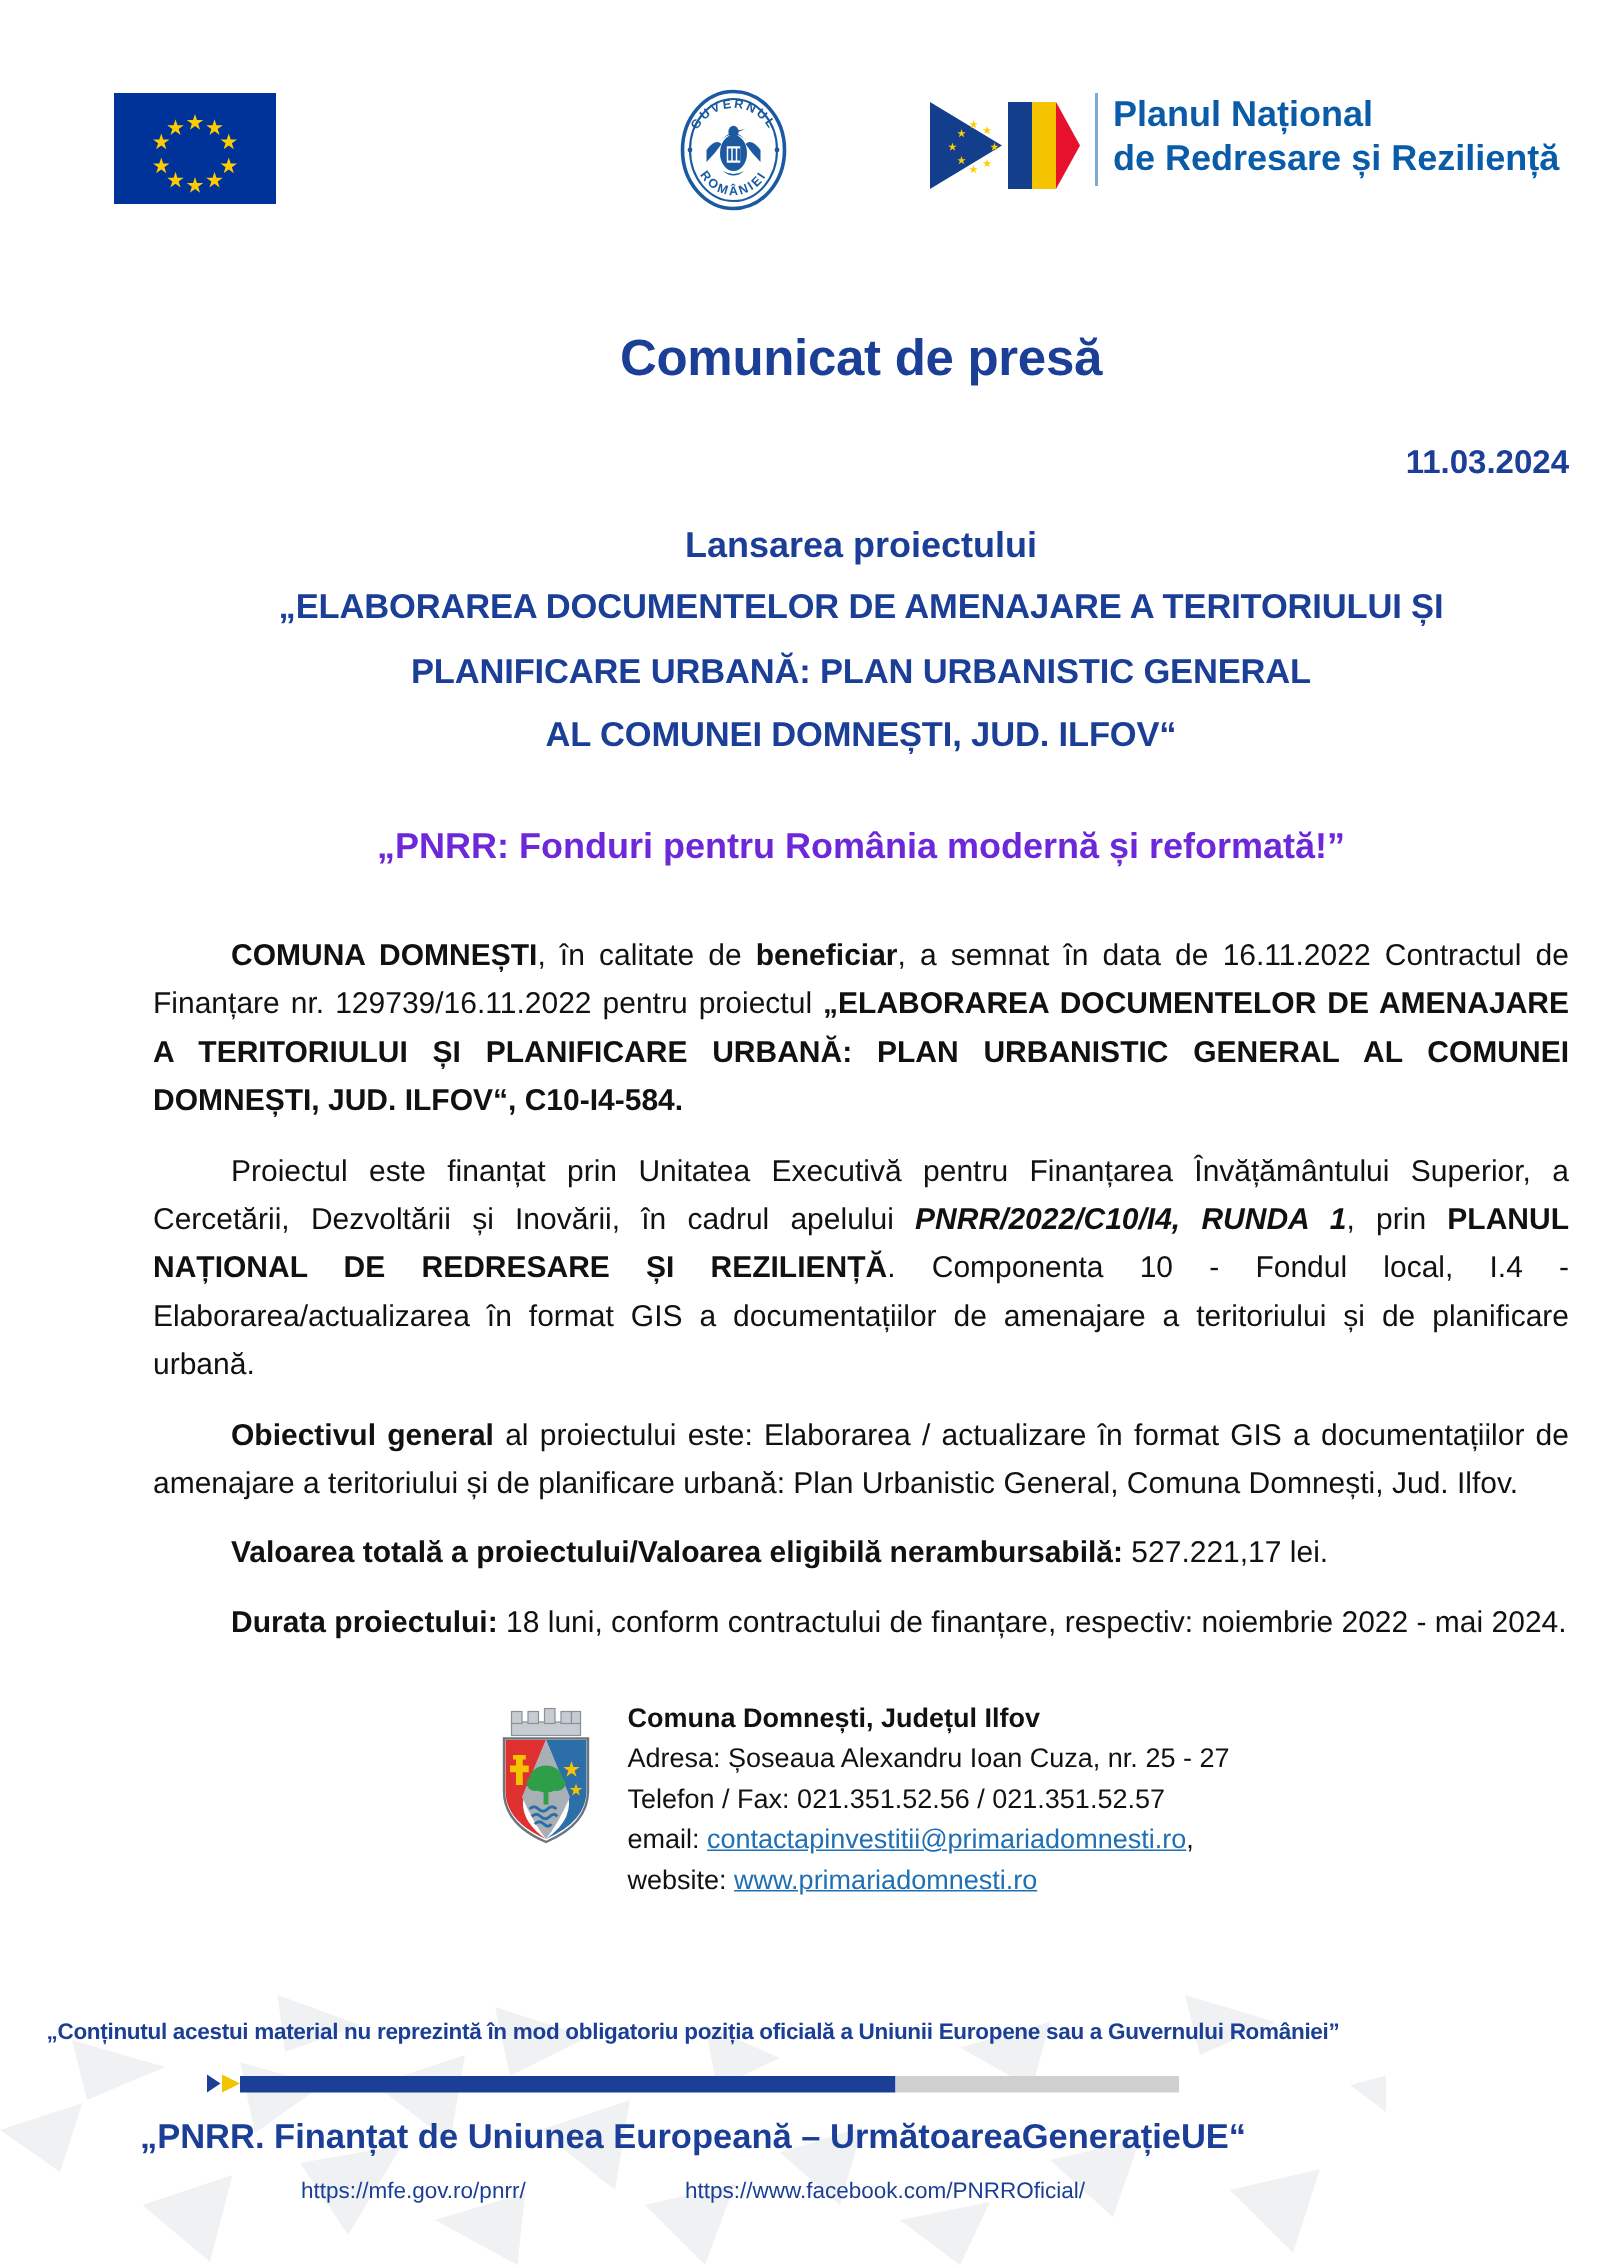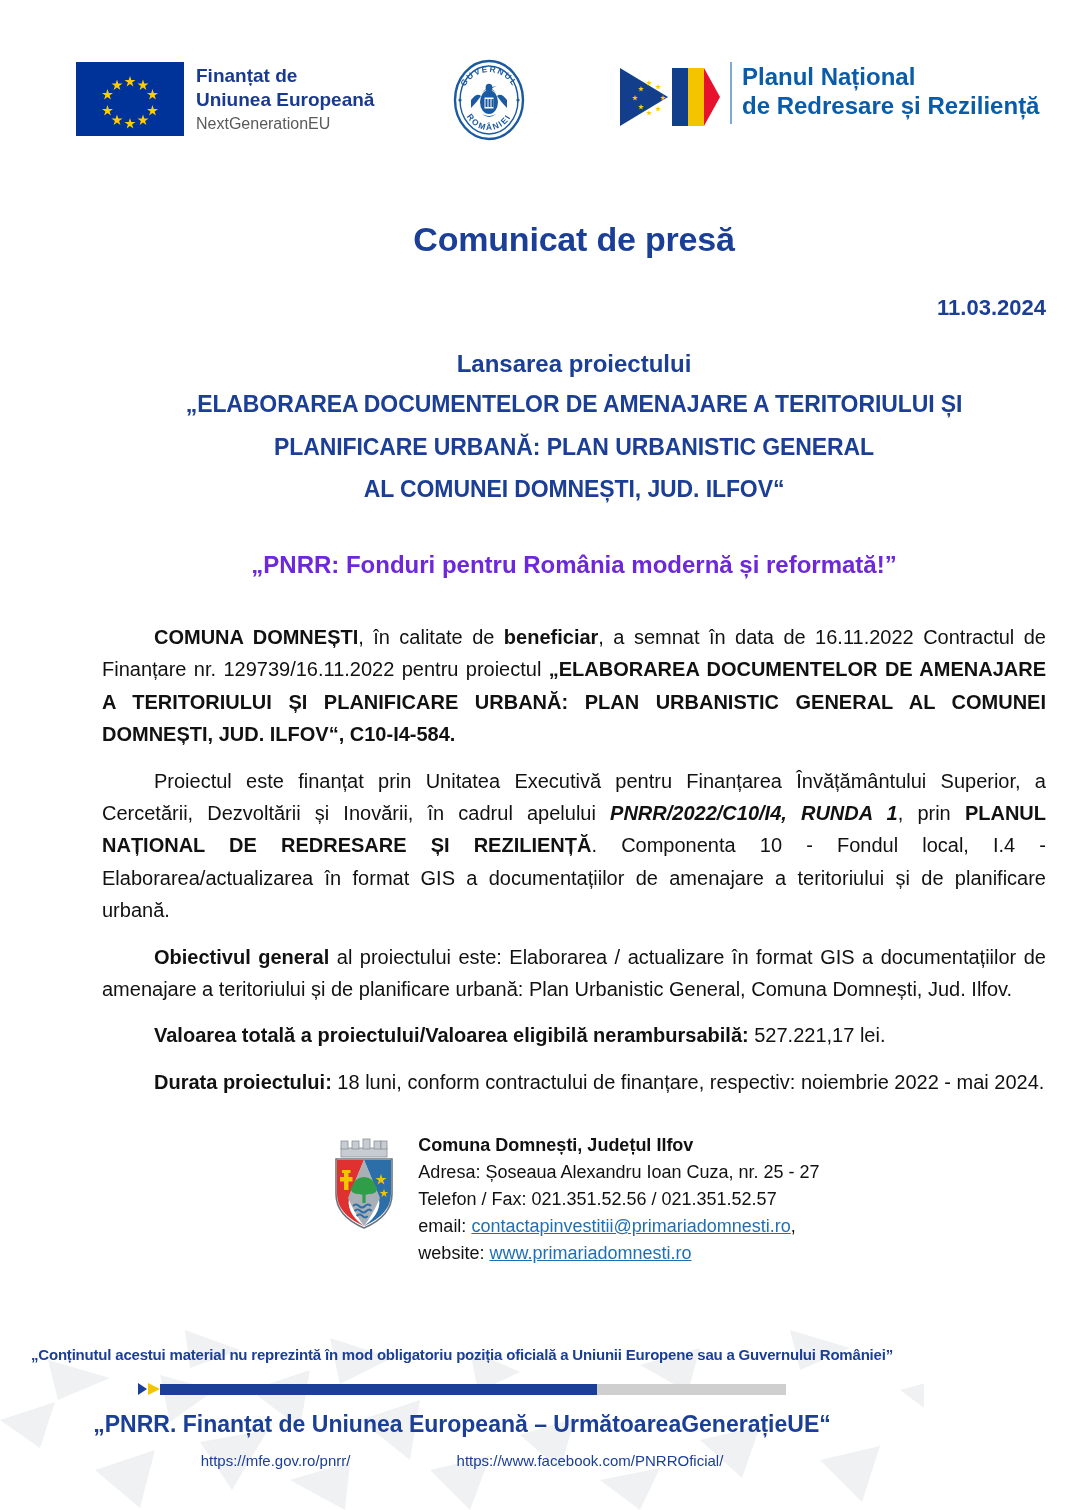--- a/index.html
+++ b/index.html
@@ -260,25 +260,20 @@
           <polygon points="76.5,27 77.8,31 82,31 78.6,33.5 79.9,37.5 76.5,35 73.1,37.5 74.4,33.5 71,31 75.2,31"></polygon>
           <polygon points="76.5,43 77.8,47 82,47 78.6,49.5 79.9,53.5 76.5,51 73.1,53.5 74.4,49.5 71,47 75.2,47"></polygon>
           <polygon points="67,52.5 68.3,56.5 72.5,56.5 69.1,59 70.4,63 67,60.5 63.6,63 64.9,59 61.5,56.5 65.7,56.5"></polygon>
           <polygon points="54,56 55.3,60 59.5,60 56.1,62.5 57.4,66.5 54,64 50.6,66.5 51.9,62.5 48.5,60 52.7,60"></polygon>
           <polygon points="41,52.5 42.3,56.5 46.5,56.5 43.1,59 44.4,63 41,60.5 37.6,63 38.9,59 35.5,56.5 39.7,56.5"></polygon>
           <polygon points="31.5,43 32.8,47 37,47 33.6,49.5 34.9,53.5 31.5,51 28.1,53.5 29.4,49.5 26,47 30.2,47"></polygon>
           <polygon points="31.5,27 32.8,31 37,31 33.6,33.5 34.9,37.5 31.5,35 28.1,37.5 29.4,33.5 26,31 30.2,31"></polygon>
           <polygon points="41,17.5 42.3,21.5 46.5,21.5 43.1,24 44.4,28 41,25.5 37.6,28 38.9,24 35.5,21.5 39.7,21.5"></polygon>
         </g>
       </svg>
-    </div>
-    <div class="eu-text">
-      <div class="l1">Finanțat de</div>
-      <div class="l2">Uniunea Europeană</div>
-      <div class="l3">NextGenerationEU</div>
     </div>
   </div>
 
   <div class="gov-seal">
     <svg width="84" height="84" viewBox="0 0 84 84">
       <defs>
         <path id="arcTop" d="M 14,44 A 28,30 0 0 1 70,44" fill="none"></path>
         <path id="arcBot" d="M 16,44 A 26,28 0 0 0 68,44" fill="none"></path>
       </defs>
       <ellipse cx="42" cy="42" rx="34" ry="39" fill="#ffffff" stroke="#1B5AA0" stroke-width="2.4"></ellipse>

